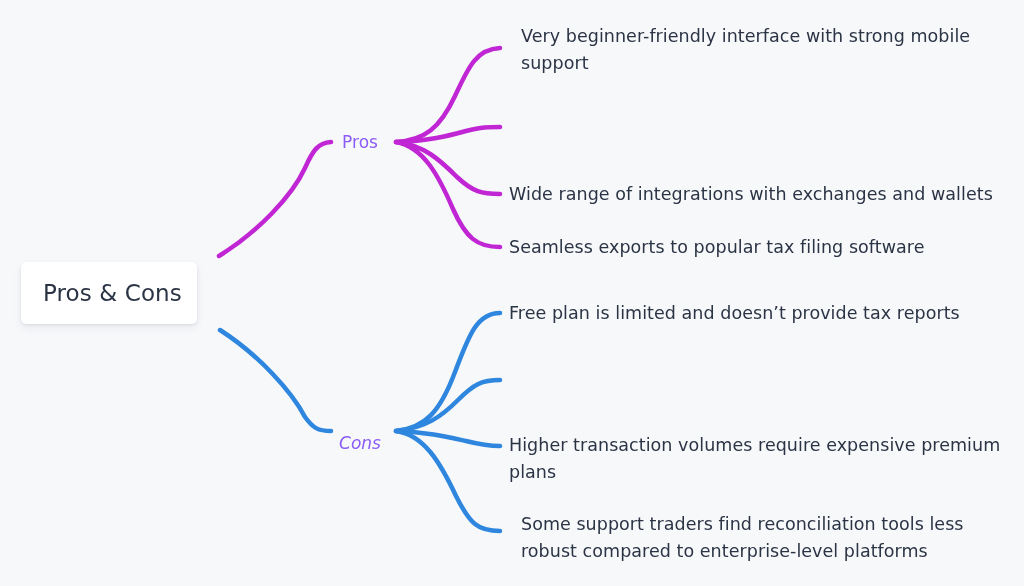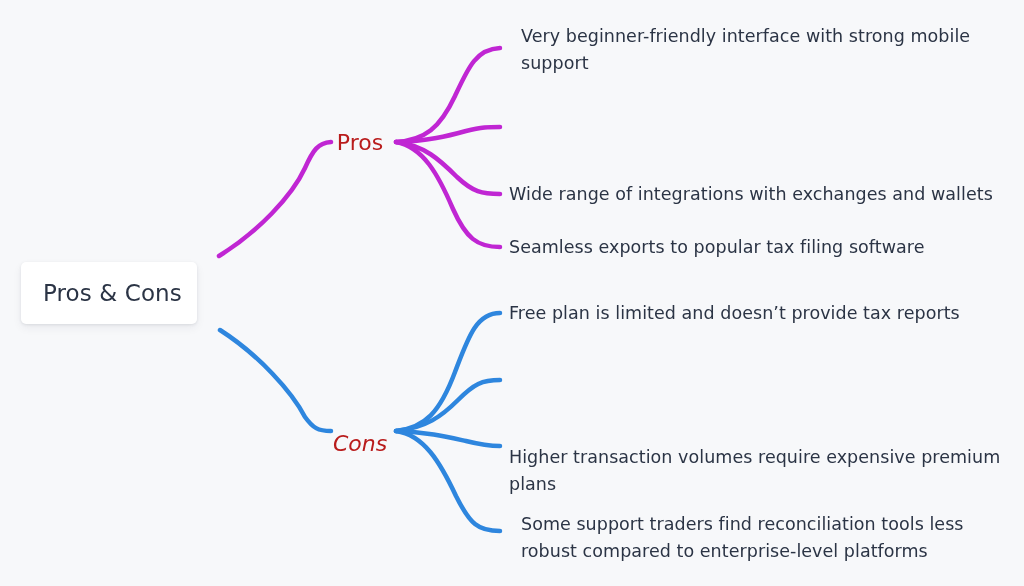--- a/index.html
+++ b/index.html
@@ -42,22 +42,22 @@
     padding-left: 22px;
   }
   .root-label {
     font-size: 23px;
     color: #2b3445;
     letter-spacing: 0.1px;
     white-space: nowrap;
   }
   .branch-label {
     position: absolute;
-    font-size: 22px;
-    color: #b91c1c;
+    font-size: 17px;
+    color: #8b5cf6;
     white-space: nowrap;
     text-align: center;
     transform: translate(-50%, -50%);
   }
   #branch-pros-label { left: 360px; top: 142px; }
   #branch-cons-label { left: 360px; top: 443px; font-style: italic; }
 
   .leaf {
     position: absolute;
     left: 509px;
@@ -100,16 +100,16 @@
 
   <div class="branch-label" id="branch-pros-label">Pros</div>
 
   <div class="branch-label" id="branch-cons-label">Cons</div>
 
   <div class="leaf leaf-w1" style="top:23px">Very beginner-friendly interface with strong mobile support</div>
   <div class="leaf leaf-1line" style="top:181px">Wide range of integrations with exchanges and wallets</div>
   <div class="leaf leaf-1line" style="top:234px">Seamless exports to popular tax filing software</div>
 
   <div class="leaf leaf-1line" style="top:300px">Free plan is limited and doesn’t provide tax reports</div>
-  <div class="leaf leaf-w2" style="top:444px">Higher transaction volumes require expensive premium plans</div>
+  <div class="leaf leaf-w2" style="top:432px">Higher transaction volumes require expensive premium plans</div>
   <div class="leaf leaf-w1" style="top:511px">Some support traders find reconciliation tools less robust compared to enterprise-level platforms</div>
 
 </div>
 
 </body></html>

